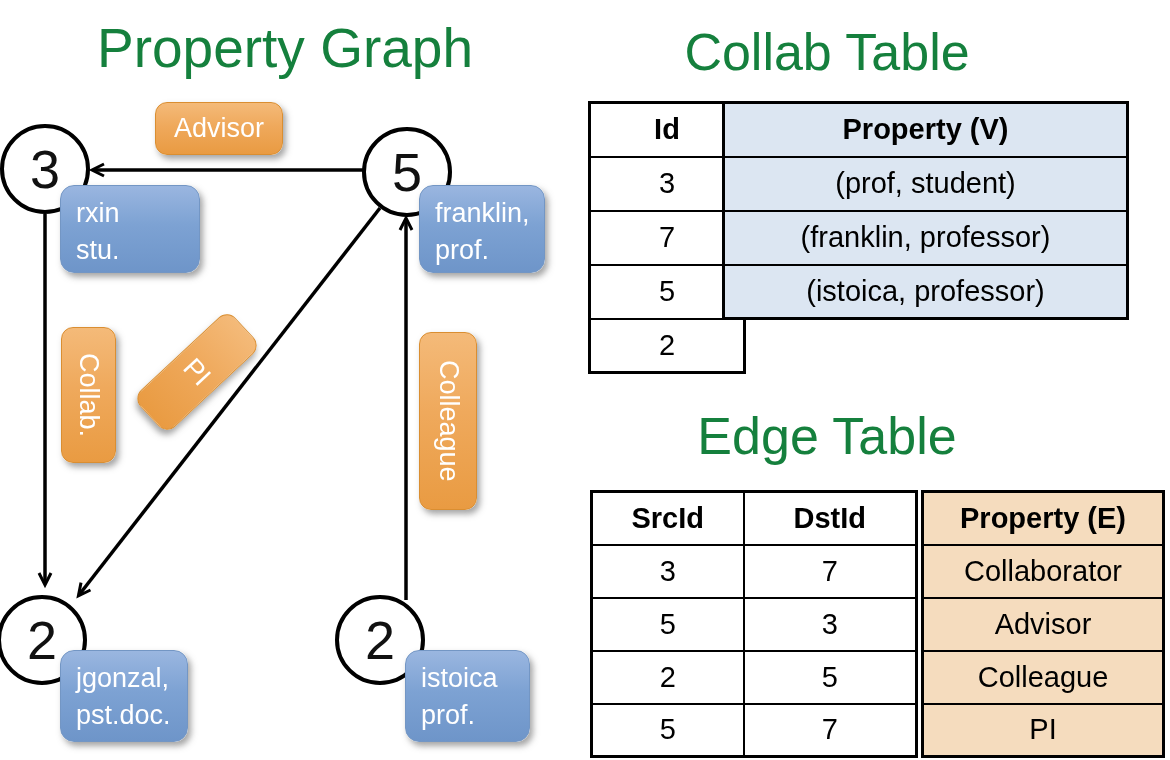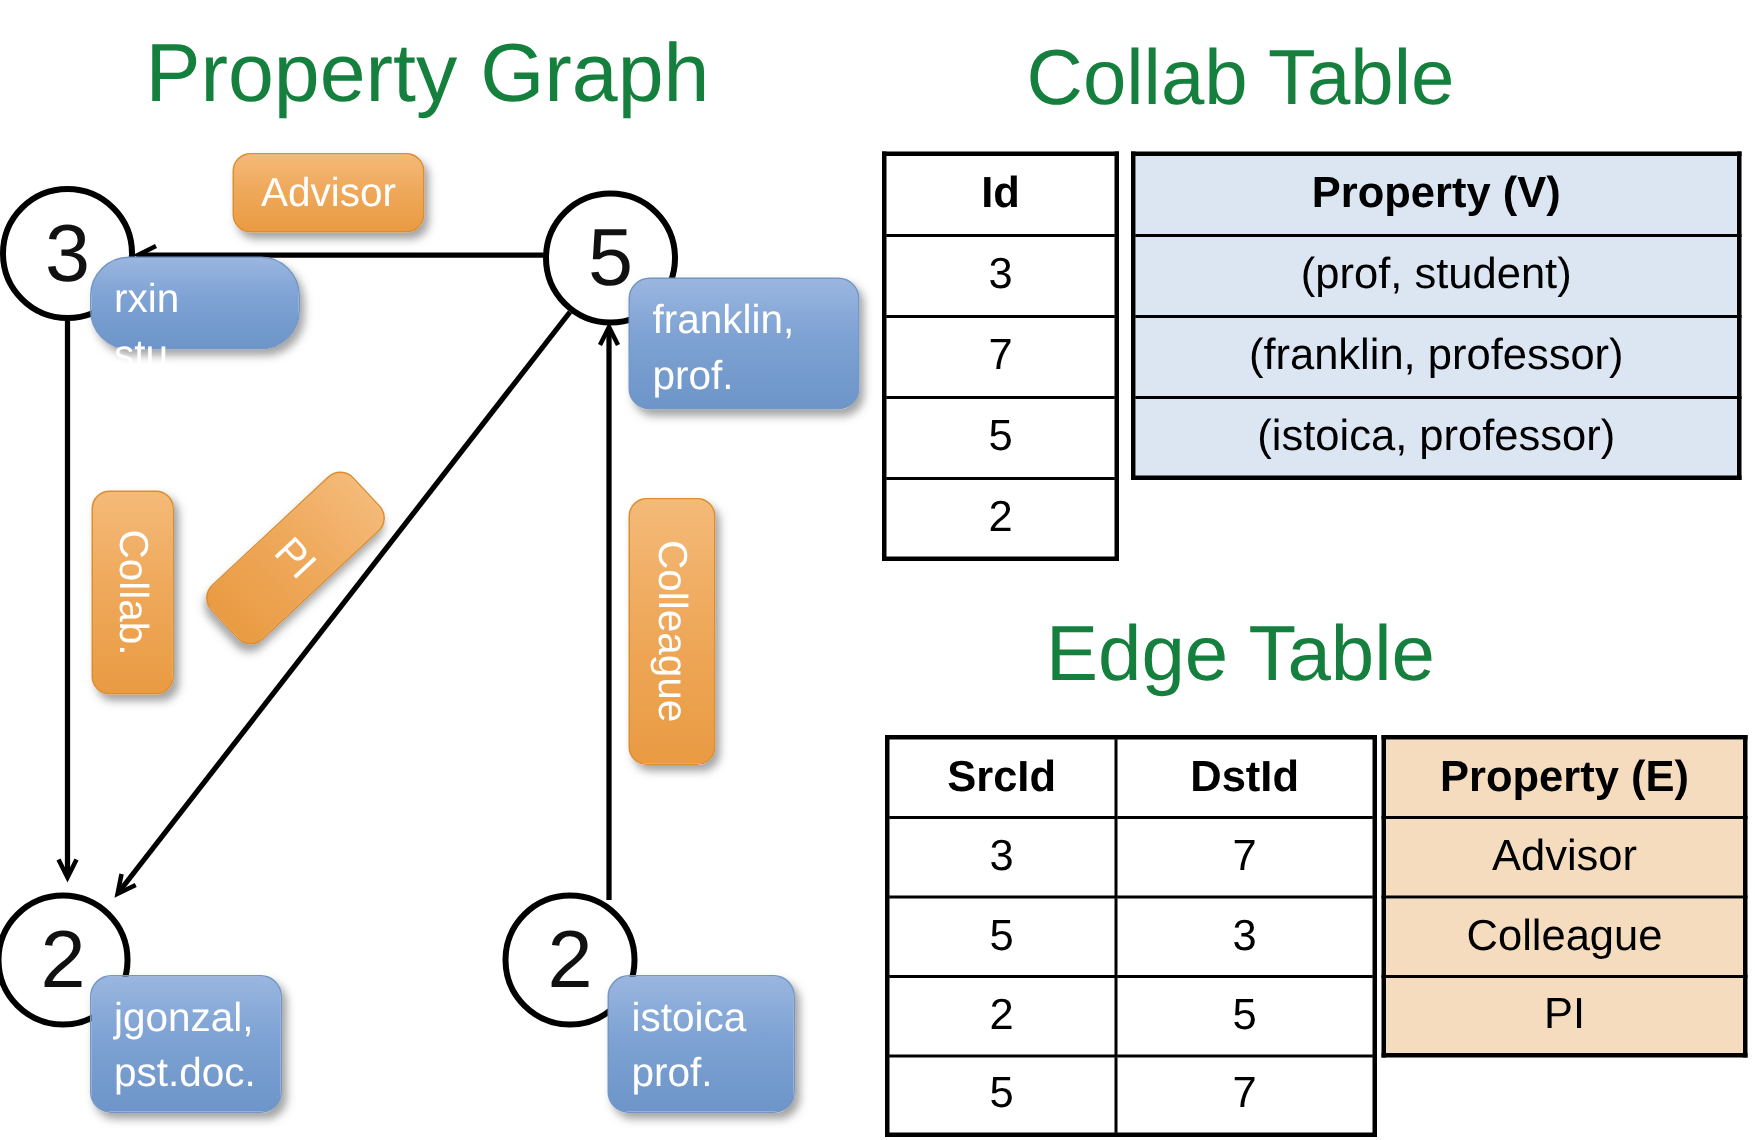--- a/index.html
+++ b/index.html
@@ -62,25 +62,25 @@
 <div class="node" style="left:362px; top:127px;">
   <span>5</span>
   </div>
 <div class="node" style="left:-3px;  top:595px;">
   <span>2</span>
   </div>
 <div class="node" style="left:335px; top:595px;">
   <span>2</span>
   </div>
 
-<div class="vprop" style="left:60px;  top:171px; width:140px; height:62px;border-radius:26px;">
+<div class="vprop" style="left:60px;  top:185px; width:140px; height:88px;">
   <span>rxin</span>
   <span>stu.</span>
 </div>
-<div class="vprop" style="left:419px; top:185px; width:154px; height:88px;">
+<div class="vprop" style="left:419px; top:185px; width:126px; height:88px;">
   <span>franklin,</span>
   <span>prof.</span>
 </div>
 <div class="vprop" style="left:60px;  top:650px; width:128px; height:92px;">
   <span>jgonzal,</span>
   <span>pst.doc.</span>
 </div>
 <div class="vprop" style="left:393px; top:650px; width:125px; height:92px;margin-left:12px;">
   <span>istoica</span>
   <span>prof.</span>
@@ -114,21 +114,21 @@
       </tr>
   <tr class="vt-row">
     <td>5</td>
       </tr>
   <tr class="vt-row">
     <td>2</td>
       </tr>
 </tbody>
   </table>
 
-<table class="tbl" style="left:754px; top:101px; width:407px;">
+<table class="tbl" style="left:722px; top:101px; width:407px;">
   <tbody>
       <tr class="vt-row">
     <th class="bluecell">Property (V)</th>
       </tr>
   <tr class="vt-row">
     <td class="bluecell">(prof, student)</td>
       </tr>
   <tr class="vt-row">
     <td class="bluecell">(franklin, professor)</td>
       </tr>
@@ -168,20 +168,23 @@
       </tr>
 </tbody>
   </table>
 
 <table class="tbl" style="left:921px; top:490px; width:244px;">
   <tbody>
       <tr class="et-row">
     <th class="tancell">Property (E)</th>
       </tr>
   <tr class="et-row">
+    <td class="tancell">Collaborator</td>
+      </tr>
+  <tr class="et-row">
     <td class="tancell">Advisor</td>
       </tr>
   <tr class="et-row">
     <td class="tancell">Colleague</td>
       </tr>
   <tr class="et-row">
     <td class="tancell">PI</td>
       </tr>
 </tbody>
   </table>

